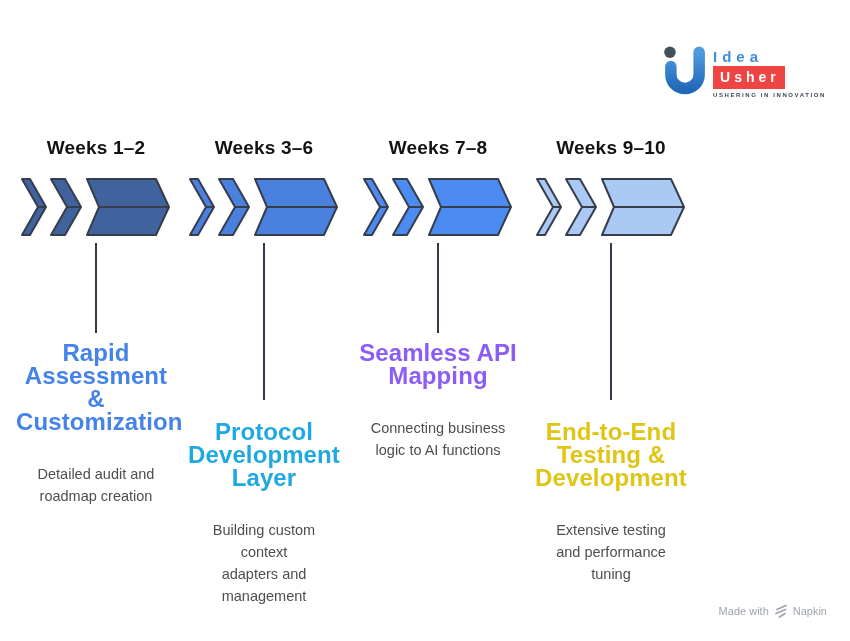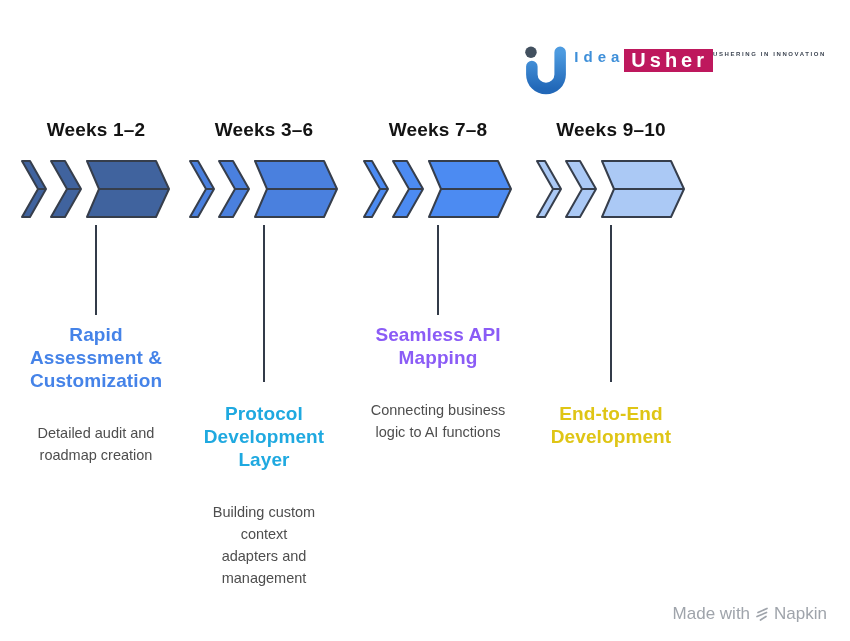--- a/index.html
+++ b/index.html
@@ -2,46 +2,46 @@
 <html><head>
 <meta charset="utf-8">
 <style>
   html,body{margin:0;padding:0;background:#ffffff;}
   .canvas{
     position:relative;width:850px;height:641px;background:#ffffff;overflow:hidden;
     font-family:"Liberation Sans",sans-serif;
   }
 
   
-  .col{position:absolute;top:118px;width:160px;text-align:center;}
+  .col{position:absolute;top:136px;width:160px;text-align:center;}
   .week{font-size:19px;font-weight:700;color:#131313;height:24px;line-height:24px;letter-spacing:.2px;}
   .chev{display:block;margin:18px auto 0;width:150px;height:58px;}
   .chev .shape{stroke:#363E4C;stroke-width:2;stroke-linejoin:round;}
   .chev .seam{stroke:#363E4C;stroke-width:2;}
   .vline{width:2px;background:#333B49;margin:7px auto 0;}
   .vline.short{height:90px;}
   .vline.long{height:157px;}
-  .title{font-size:19px;font-weight:700;line-height:23px;letter-spacing:.1px;}
+  .title{font-size:24px;font-weight:700;line-height:23px;letter-spacing:.1px;}
   .col.high .title{margin-top:8px;}
   .col.low  .title{margin-top:20px;}
   .title span,.desc span{display:block;}
   .desc{font-size:14.5px;line-height:22px;color:#4E4E4E;margin-top:30px;}
 
   
   .logo{position:absolute;top:42px;right:24px;display:flex;align-items:flex-start;gap:5px;}
   .umark{width:46px;height:56px;display:block;}
-  .logo-text{display:flex;align-items:flex-start;padding-top:6px;}
+  .logo-text{display:flex;flex-direction:column;align-items:flex-start;padding-top:6px;}
   .idea{color:#3E8FD9;font-size:15px;font-weight:700;letter-spacing:5px;line-height:17px;}
-  .usher{background:#be185d;color:#ffffff;font-size:20px;font-weight:700;letter-spacing:4px;
+  .usher{background:#ef4444;color:#ffffff;font-size:14px;font-weight:700;letter-spacing:4px;
          line-height:18px;padding:2px 5px 3px 7px;margin-top:1px;}
   .tagline{font-size:6px;font-weight:700;letter-spacing:1.6px;color:#3E4653;margin-top:3px;white-space:nowrap;}
 
   
   .footer{position:absolute;top:604px;right:23px;display:flex;align-items:center;gap:5px;
-          color:#9FA4AB;font-size:17px;}
+          color:#9FA4AB;font-size:11px;}
   .napkin-icon{width:14px;height:14px;display:block;}
 </style>
 </head>
 <body>
 
 <div class="canvas">
 
   <div class="logo">
     <svg class="umark" viewBox="0 0 52 58">
       <defs>
@@ -138,21 +138,28 @@
       <polygon class="shape" points="1,1 9,1 25,29 9,57 1,57 17,29" fill="#ABC9F5"></polygon>
       <line class="seam" x1="17" y1="29" x2="25" y2="29"></line>
       <polygon class="shape" points="30,1 44,1 60,29 44,57 30,57 46,29" fill="#ABC9F5"></polygon>
       <line class="seam" x1="46" y1="29" x2="60" y2="29"></line>
       <polygon class="shape" points="66,1 135,1 148,29 135,57 66,57 78,29" fill="#ABC9F5"></polygon>
       <line class="seam" x1="78" y1="29" x2="148" y2="29"></line>
     </svg>
     <div class="vline long"></div>
     <div class="title" style="color: rgb(223, 197, 21);">
       <span>End-to-End</span>
+      <span>Testing &amp;</span>
       <span>Development</span>
+    </div>
+    <div class="desc">
+      <span>Extensive testing</span>
+      <span>and performance</span>
+      <span>tuning</span>
+      <span></span>
     </div>
   </div>
 
   <div class="footer">
     <span>Made with</span>
     <svg class="napkin-icon" viewBox="0 0 14 14">
       <path d="M3 5.5 L12 1.5 M2 9.5 L11.5 5.5 M5.5 13 L11 9.5" fill="none" stroke="#9FA4AB" stroke-width="1.7" stroke-linecap="round"></path>
     </svg>
     <span>Napkin</span>
   </div>

